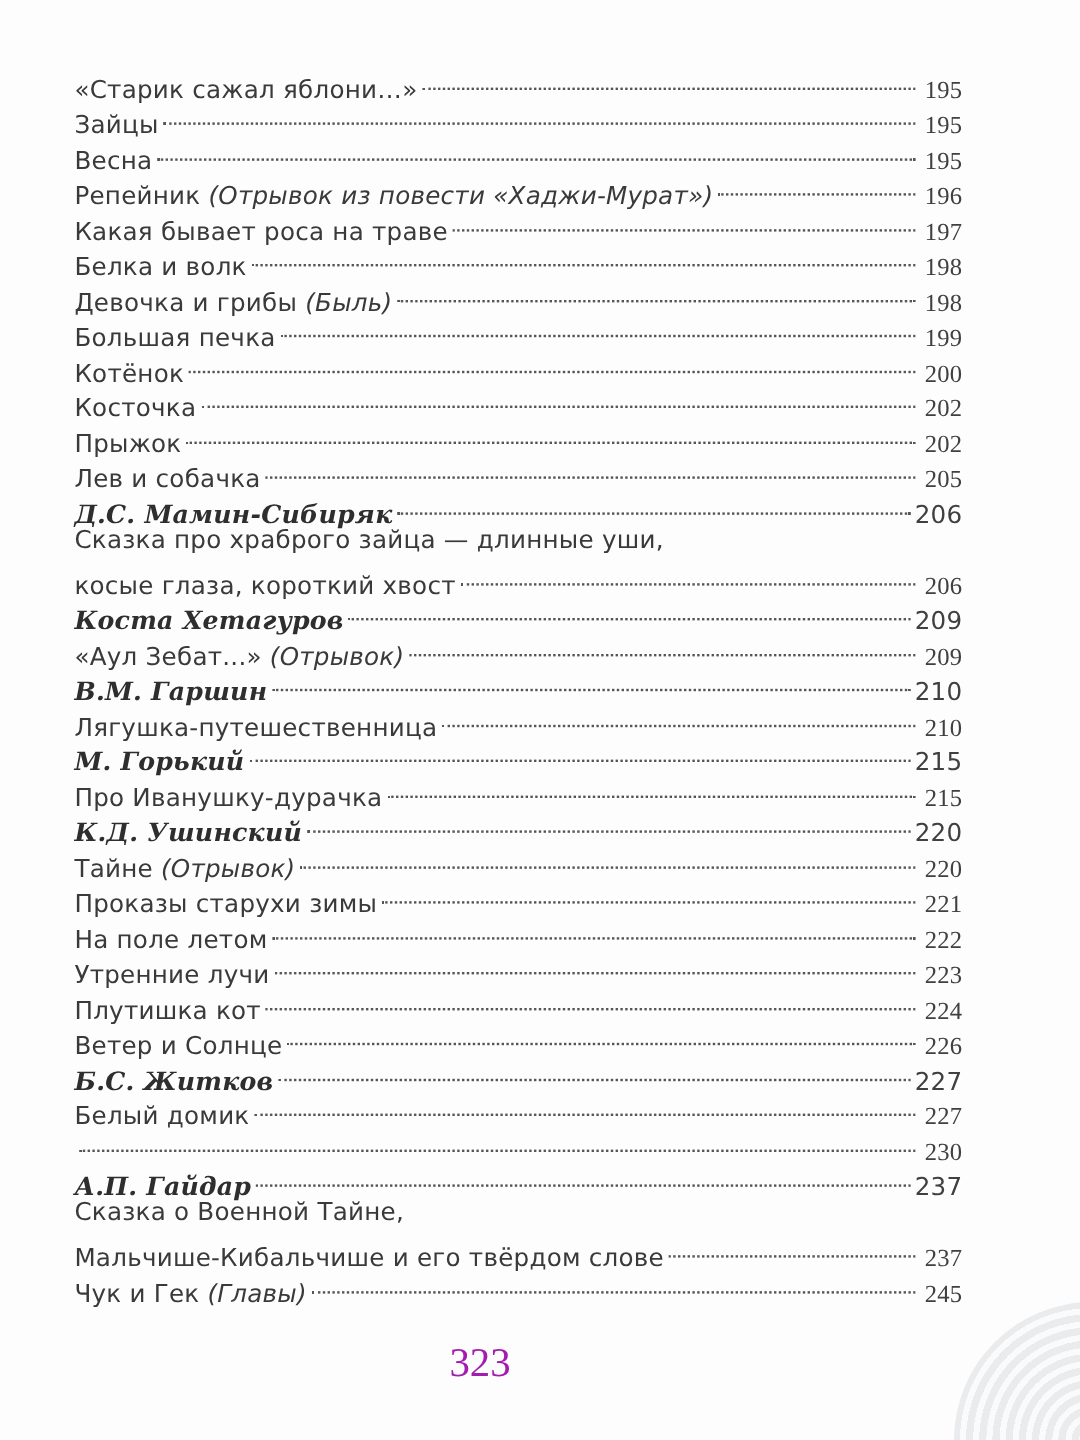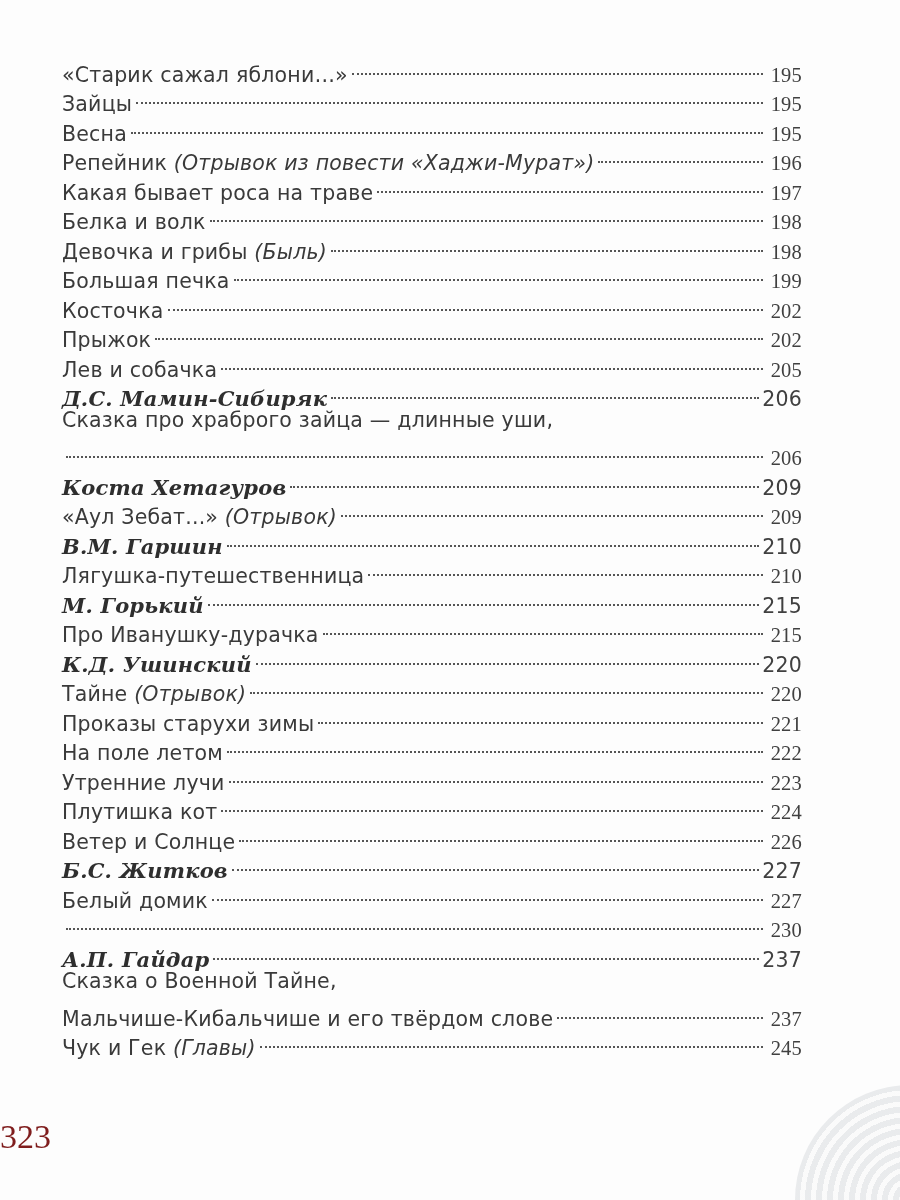--- a/index.html
+++ b/index.html
@@ -72,24 +72,25 @@
       font-size: 20.5px;
       color: #404040;
     }
     .row.cont {
       height: 29.5px;
     }
     .pageno {
       position: absolute;
       left: 0;
       width: 800px;
+      text-align: center;
       top: 1118px;
       font-family: "Liberation Serif", serif;
       font-size: 34px;
-      color: #7f1d1d;
+      color: #a21caf;
     }
     .rings {
       position: absolute;
       left: 795px;
       top: 1085px;
       width: 230px;
       height: 230px;
       border-radius: 50%;
       background: repeating-radial-gradient(circle at center,
         #e6e8ea 0px, #e6e8ea 6px, #fafafa 6px, #fafafa 11px);
@@ -144,20 +145,25 @@
     <span class="leader"></span>
     <span class="page">198</span>
   </div>
 
   <div class="row">
     <span class="title"><span>Большая печка </span><i></i></span>
     <span class="leader"></span>
     <span class="page">199</span>
   </div>
 
+  <div class="row">
+    <span class="title"><span>Котёнок</span><i></i></span>
+    <span class="leader"></span>
+    <span class="page">200</span>
+  </div>
 
   <div class="row">
     <span class="title"><span>Косточка </span><i></i></span>
     <span class="leader"></span>
     <span class="page">202</span>
   </div>
 
   <div class="row">
     <span class="title"><span>Прыжок </span><i></i></span>
     <span class="leader"></span>
@@ -173,20 +179,21 @@
   <div class="row author">
     <span class="title">Д.С. Мамин-Сибиряк</span>
     <span class="leader"></span>
     <span class="page">206</span>
   </div>
 
   <div class="row cont">
     <span class="title">Сказка про храброго зайца — длинные уши,</span>
   </div>
   <div class="row">
+    <span class="title"><span>косые глаза, короткий хвост </span><i></i></span>
     <span class="leader"></span>
     <span class="page">206</span>
   </div>
 
   <div class="row author">
     <span class="title">Коста Хетагуров</span>
     <span class="leader"></span>
     <span class="page">209</span>
   </div>
 

